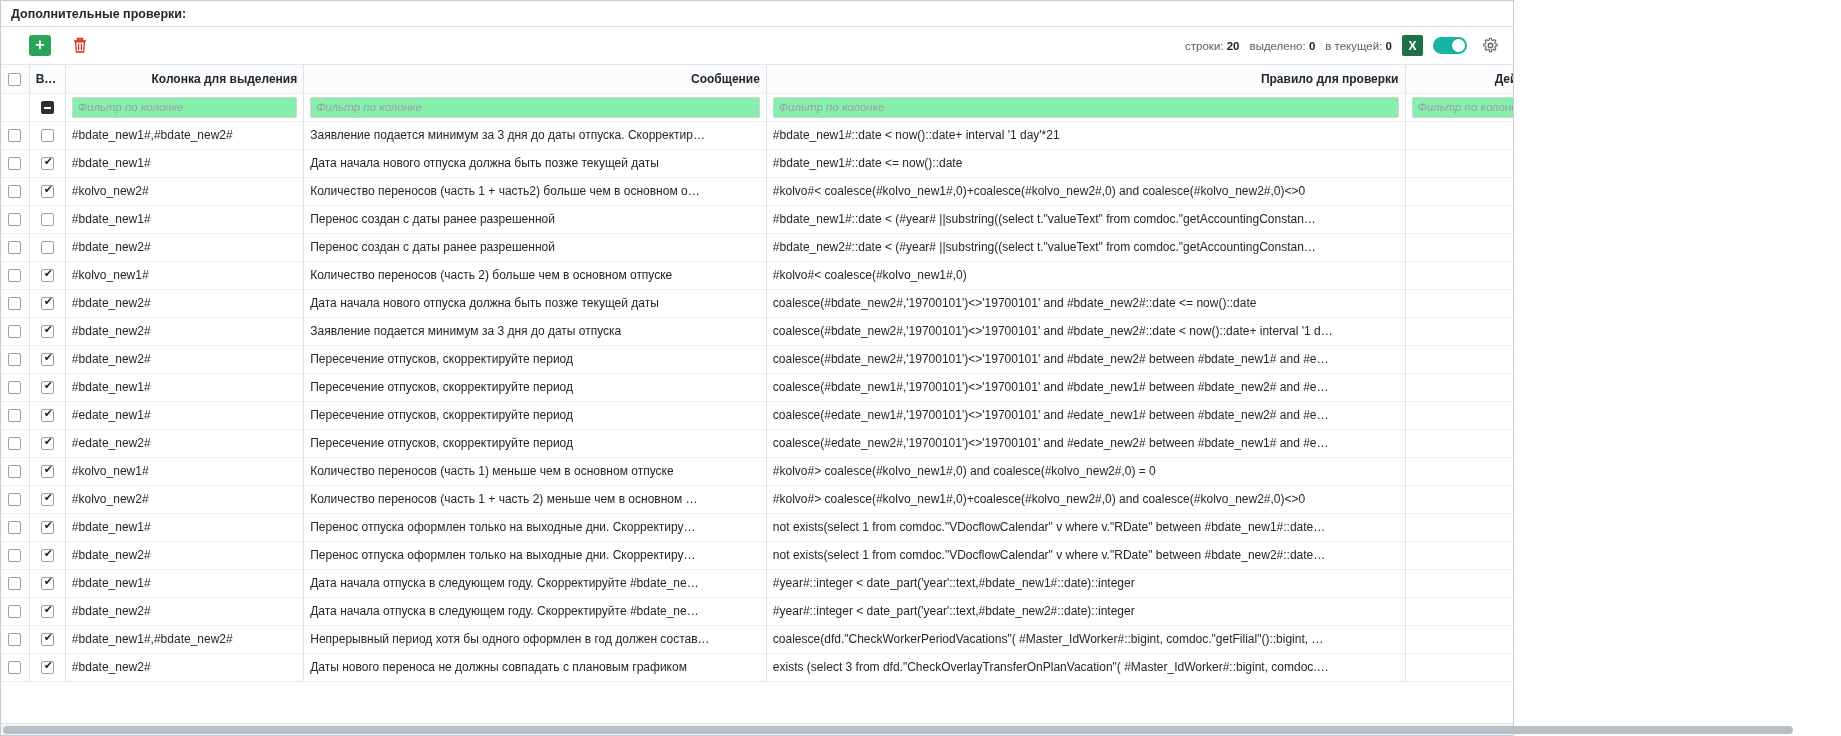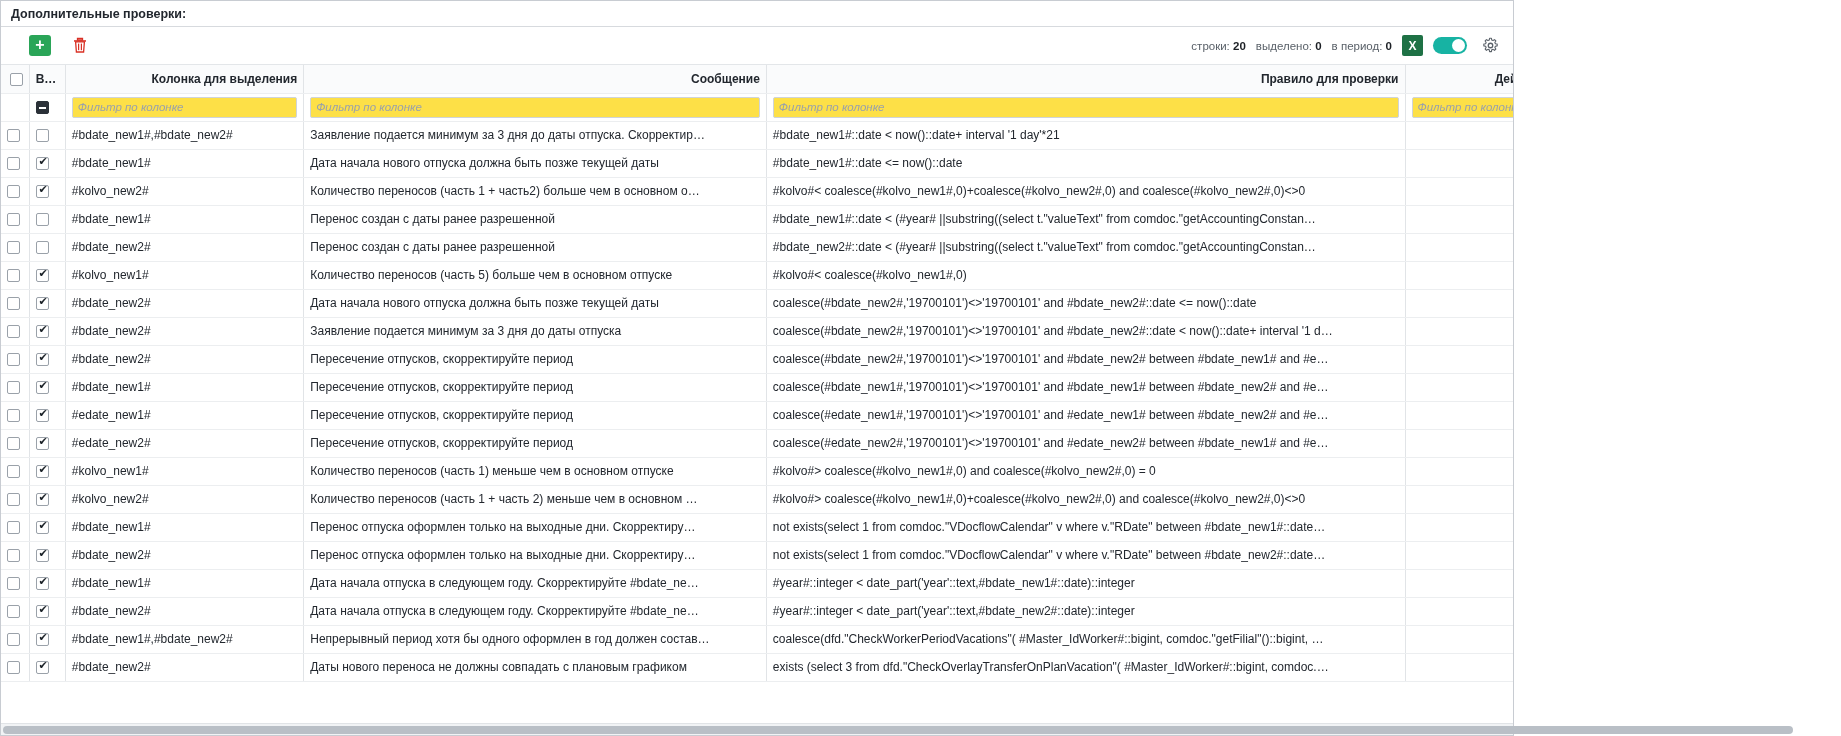--- a/index.html
+++ b/index.html
@@ -117,21 +117,21 @@
     height: 26px;
   }
   .col-sel   { width: 28px; }
   .col-on    { width: 36px; }
   .col-colname { width: 237px; }
   .col-msg   { width: 460px; }
   .col-rule  { width: 635px; }
   .col-act   { width: 152px; }
   .col-note  { width: 280px; }
 
-  td.c-sel, th.c-sel, td.c-on, th.c-on { padding: 0; }
+  td.c-sel, th.c-sel, td.c-on, th.c-on { text-align: center; padding: 0; }
 
   .cb {
     width: 13px; height: 13px;
     border: 1px solid #9aa1a9;
     background: #fff;
     display: inline-block;
     border-radius: 2px;
     vertical-align: middle;
     position: relative;
     cursor: pointer;
@@ -160,21 +160,21 @@
   .filter-input {
     width: 100%;
     height: 21px;
     border: 1px solid #cfd4d9;
     border-radius: 2px;
     padding: 0 5px;
     font-size: 11.5px;
     font-style: italic;
     color: #6c737a;
     font-family: "Liberation Sans", sans-serif;
-    background: #fde047;
+    background: #86efac;
   }
   .filter-input::placeholder { color: #9aa1a9; font-style: italic; }
   .filter-row td.c-on .cb { border-color:#2b3138; }
   td.mono { font-family: "Liberation Sans", sans-serif; }
 
   .hscroll {
     height: 12px;
     background: #f1f3f5;
     border-top: 1px solid #e1e4e7;
     position: relative;
@@ -213,21 +213,21 @@
     <div class="tb-right">
       <div class="stat">
         <span>строки:</span>
         <b>20</b>
       </div>
       <div class="stat">
         <span>выделено:</span>
         <b>0</b>
       </div>
       <div class="stat">
-        <span>в период:</span>
+        <span>в текущей:</span>
         <b>0</b>
       </div>
       <div class="excel-btn">X</div>
       <div class="toggle"></div>
       <div class="icon-btn gear">
         <svg width="17" height="17" viewBox="0 0 20 20">
           <path d="M10 6.6a3.4 3.4 0 100 6.8 3.4 3.4 0 000-6.8zm0 1.5a1.9 1.9 0 110 3.8 1.9 1.9 0 010-3.8z" fill="#5a6169"></path>
           <path d="M8.9 1.5h2.2l.35 2.1 1.5.62 1.8-1.15 1.55 1.55-1.15 1.8.62 1.5 2.1.35v2.2l-2.1.35-.62 1.5 1.15 1.8-1.55 1.55-1.8-1.15-1.5.62-.35 2.1H8.9l-.35-2.1-1.5-.62-1.8 1.15L3.7 14.12l1.15-1.8-.62-1.5-2.1-.35V8.27l2.1-.35.62-1.5L3.7 4.62 5.25 3.07l1.8 1.15 1.5-.62z" fill="none" stroke="#5a6169" stroke-width="1.3" stroke-linejoin="round"></path>
         </svg>
       </div>
@@ -310,21 +310,21 @@
             <td class="mono">#bdate_new2#</td>
             <td class="">Перенос создан с даты ранее разрешенной</td>
             <td class="mono">#bdate_new2#::date &lt; (#year# ||substring((select t."valueText" from comdoc."getAccountingConstan…</td>
             <td class=""></td>
             <td class=""></td>
           </tr>
           <tr>
             <td class="c-sel"><span class="cb"></span></td>
             <td class="c-on"><span class="cb checked"></span></td>
             <td class="mono">#kolvo_new1#</td>
-            <td class="">Количество переносов (часть 5) больше чем в основном отпуске</td>
+            <td class="">Количество переносов (часть 2) больше чем в основном отпуске</td>
             <td class="mono">#kolvo#&lt; coalesce(#kolvo_new1#,0)</td>
             <td class=""></td>
             <td class=""></td>
           </tr>
           <tr>
             <td class="c-sel"><span class="cb"></span></td>
             <td class="c-on"><span class="cb checked"></span></td>
             <td class="mono">#bdate_new2#</td>
             <td class="">Дата начала нового отпуска должна быть позже текущей даты</td>
             <td class="mono">coalesce(#bdate_new2#,'19700101')&lt;&gt;'19700101' and #bdate_new2#::date &lt;= now()::date</td>

